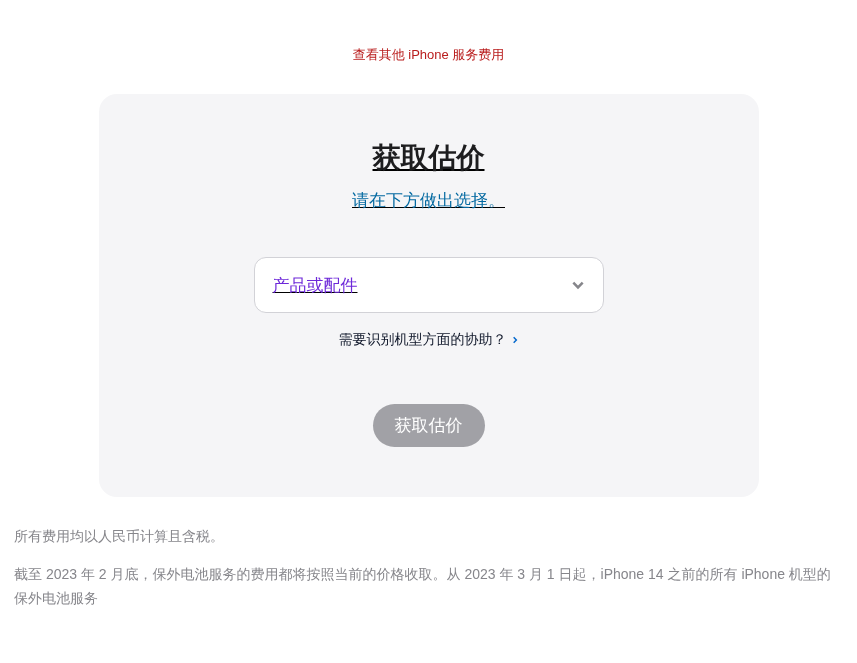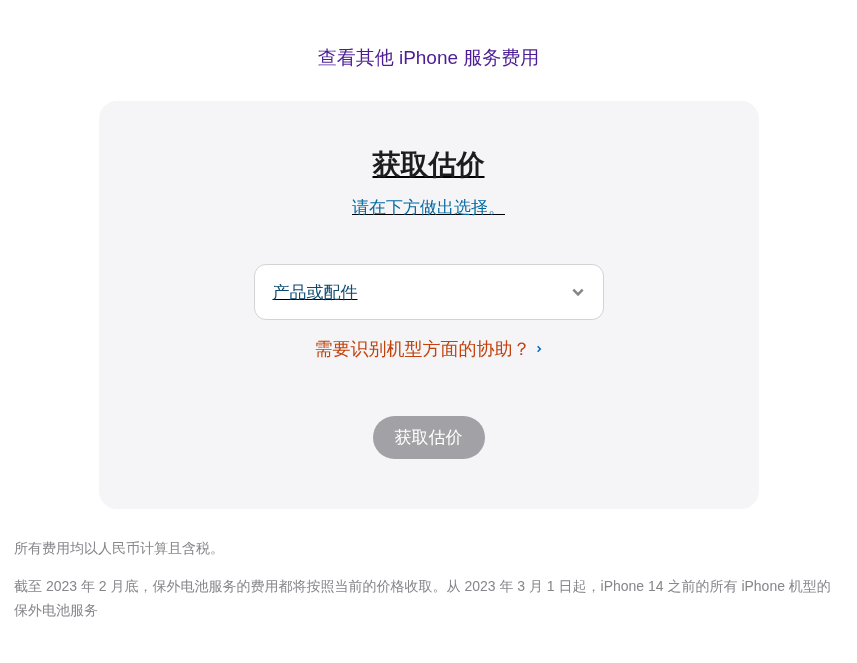--- a/index.html
+++ b/index.html
@@ -16,23 +16,23 @@
     }
     .container {
       width: 100%;
       padding: 0 10px;
     }
     .top-link {
       text-align: center;
       padding: 45px 0 30px 0;
     }
     .top-link a {
-      color: #4c1d95;
+      color: #b91c1c;
       text-decoration: none;
-      font-size: 19px;
+      font-size: 13px;
     }
     .card {
       background: #f5f5f7;
       border-radius: 18px;
       max-width: 660px;
       margin: 0 auto;
       padding: 45px 40px 50px 40px;
       text-align: center;
       text-decoration: underline;
     }
@@ -54,38 +54,38 @@
       border: 1px solid #d2d2d7;
       border-radius: 12px;
       height: 56px;
       display: flex;
       align-items: center;
       justify-content: space-between;
       padding: 0 18px;
       cursor: pointer;
     }
     .select-box .placeholder {
-      color: #0c4a6e;
+      color: #6d28d9;
       font-size: 17px;
     }
     .select-box svg {
       width: 14px;
       height: 14px;
       fill: none;
       stroke: #86868b;
       stroke-width: 2.2;
     }
     .help-link {
       margin-top: -8px;
       margin-bottom: 55px;
     }
     .help-link a {
-      color: #c2410c;
+      color: #0f172a;
       text-decoration: none;
-      font-size: 18px;
+      font-size: 14px;
       display: inline-flex;
       align-items: center;
       justify-content: flex-end;
     }
     .help-link svg {
       width: 8px;
       height: 8px;
       margin-left: 4px;
       fill: none;
       stroke: #0066cc;

